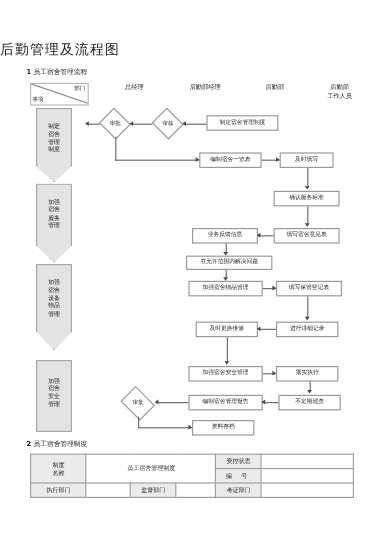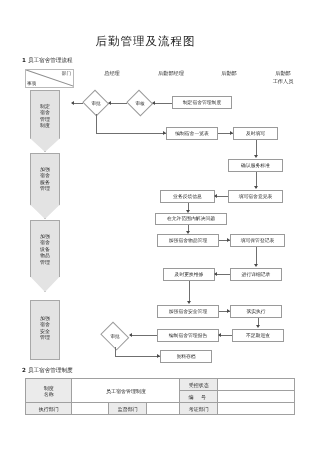--- a/index.html
+++ b/index.html
@@ -9,21 +9,20 @@
     font-family:"DejaVu Sans","Liberation Sans",sans-serif;
     color:#2b2b2b;
     position:relative;
     overflow:hidden;
   }
   .page{position:relative;width:320px;height:453px;}
 
   
   .doc-title{
     position:absolute;left:0;top:34px;width:291px;
-    text-align:center;
     font-size:11.5px;
     letter-spacing:1px;
     color:#1d1d1d;
   }
 
   
   .sec-head{
     position:absolute;
     font-size:5.6px;
     color:#1d1d1d;

